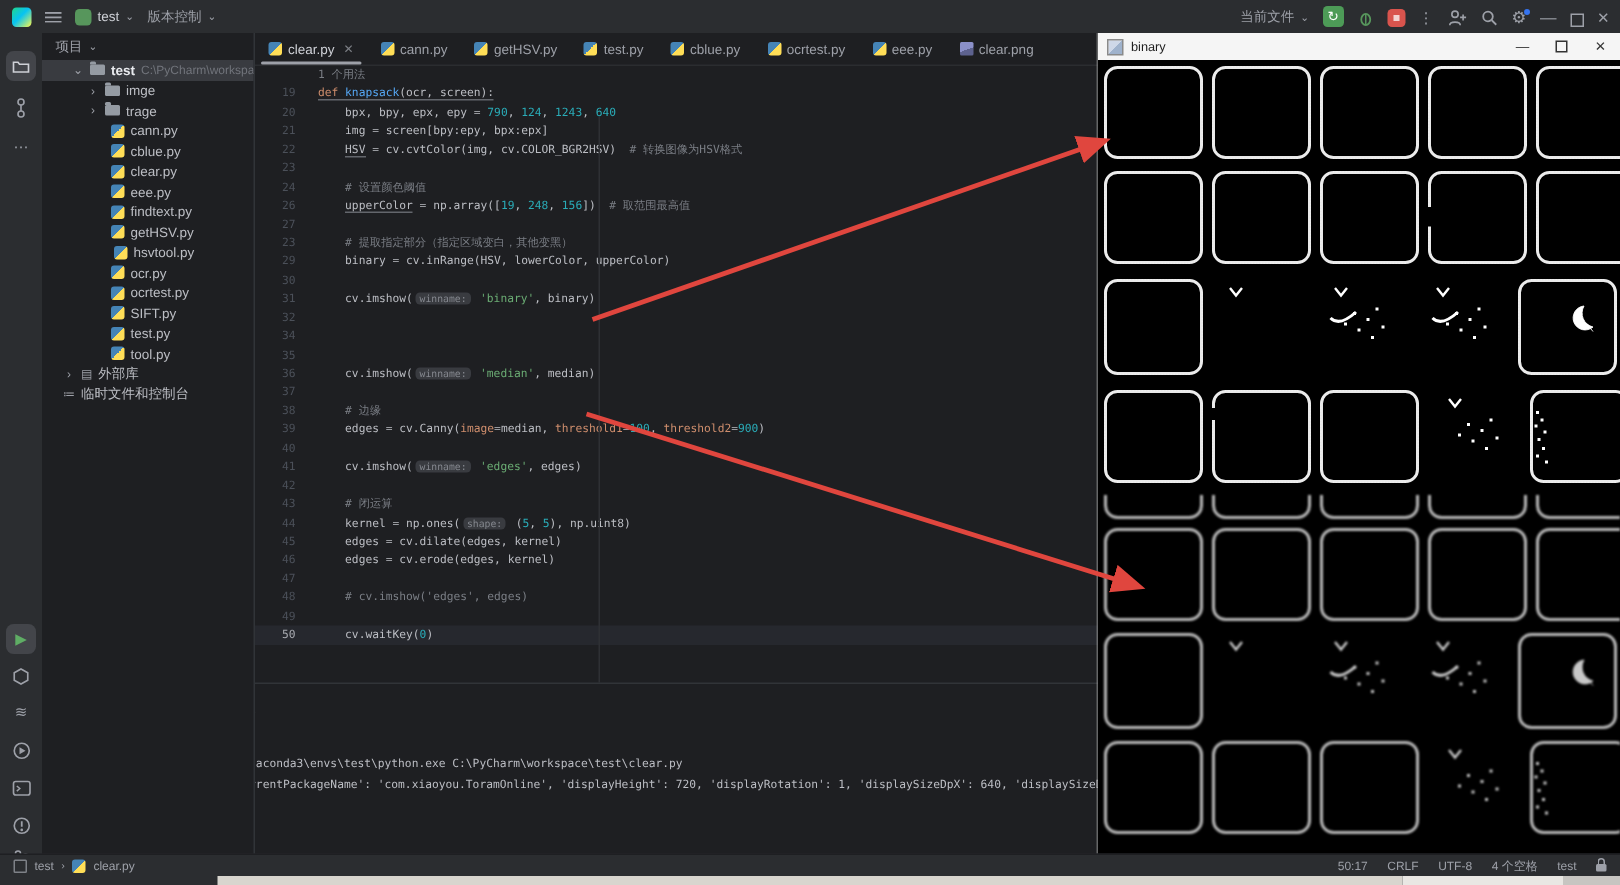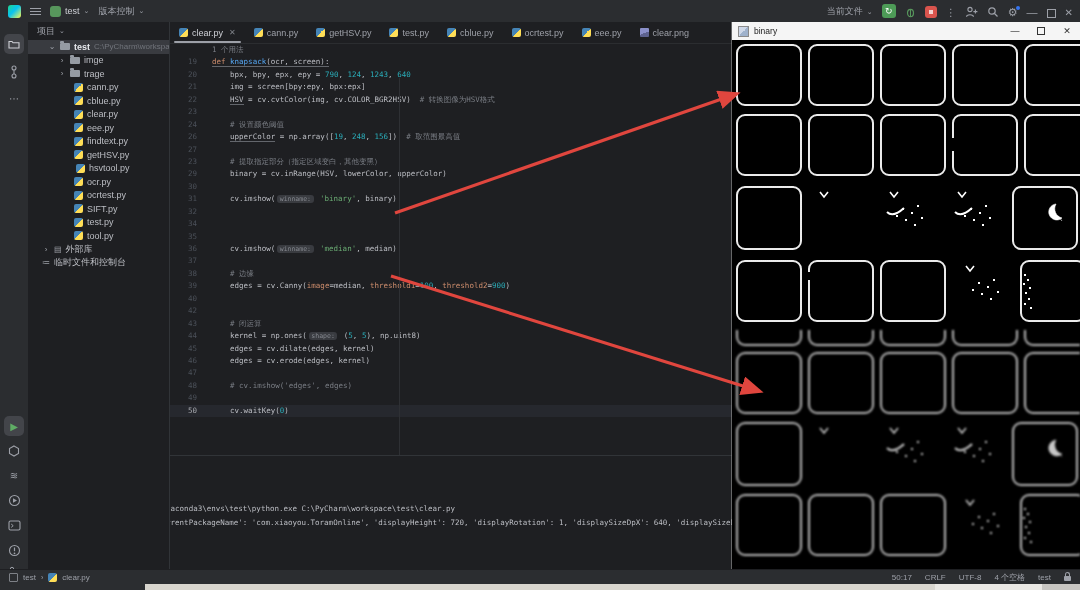--- a/index.html
+++ b/index.html
@@ -408,20 +408,24 @@
         </div>
         <div class="cl">
           <span class="ln">39</span>
           <span class="lt">    edges = cv.Canny(<span class="narg">image</span>=median, <span class="narg">threshold1</span>=<span class="num">100</span>, <span class="narg">threshold2</span>=<span class="num">900</span>)</span>
         </div>
         <div class="cl">
           <span class="ln">40</span>
           <span class="lt"></span>
         </div>
         <div class="cl">
+          <span class="ln">41</span>
+          <span class="lt">    cv.imshow(<span class="inlay">winname:</span> <span class="str">'edges'</span>, edges)</span>
+        </div>
+        <div class="cl">
           <span class="ln">42</span>
           <span class="lt"></span>
         </div>
         <div class="cl">
           <span class="ln">43</span>
           <span class="lt"><span class="cmt">    # 闭运算</span></span>
         </div>
         <div class="cl">
           <span class="ln">44</span>
           <span class="lt">    kernel = np.ones(<span class="inlay">shape:</span> (<span class="num">5</span>, <span class="num">5</span>), np.uint8)</span>

